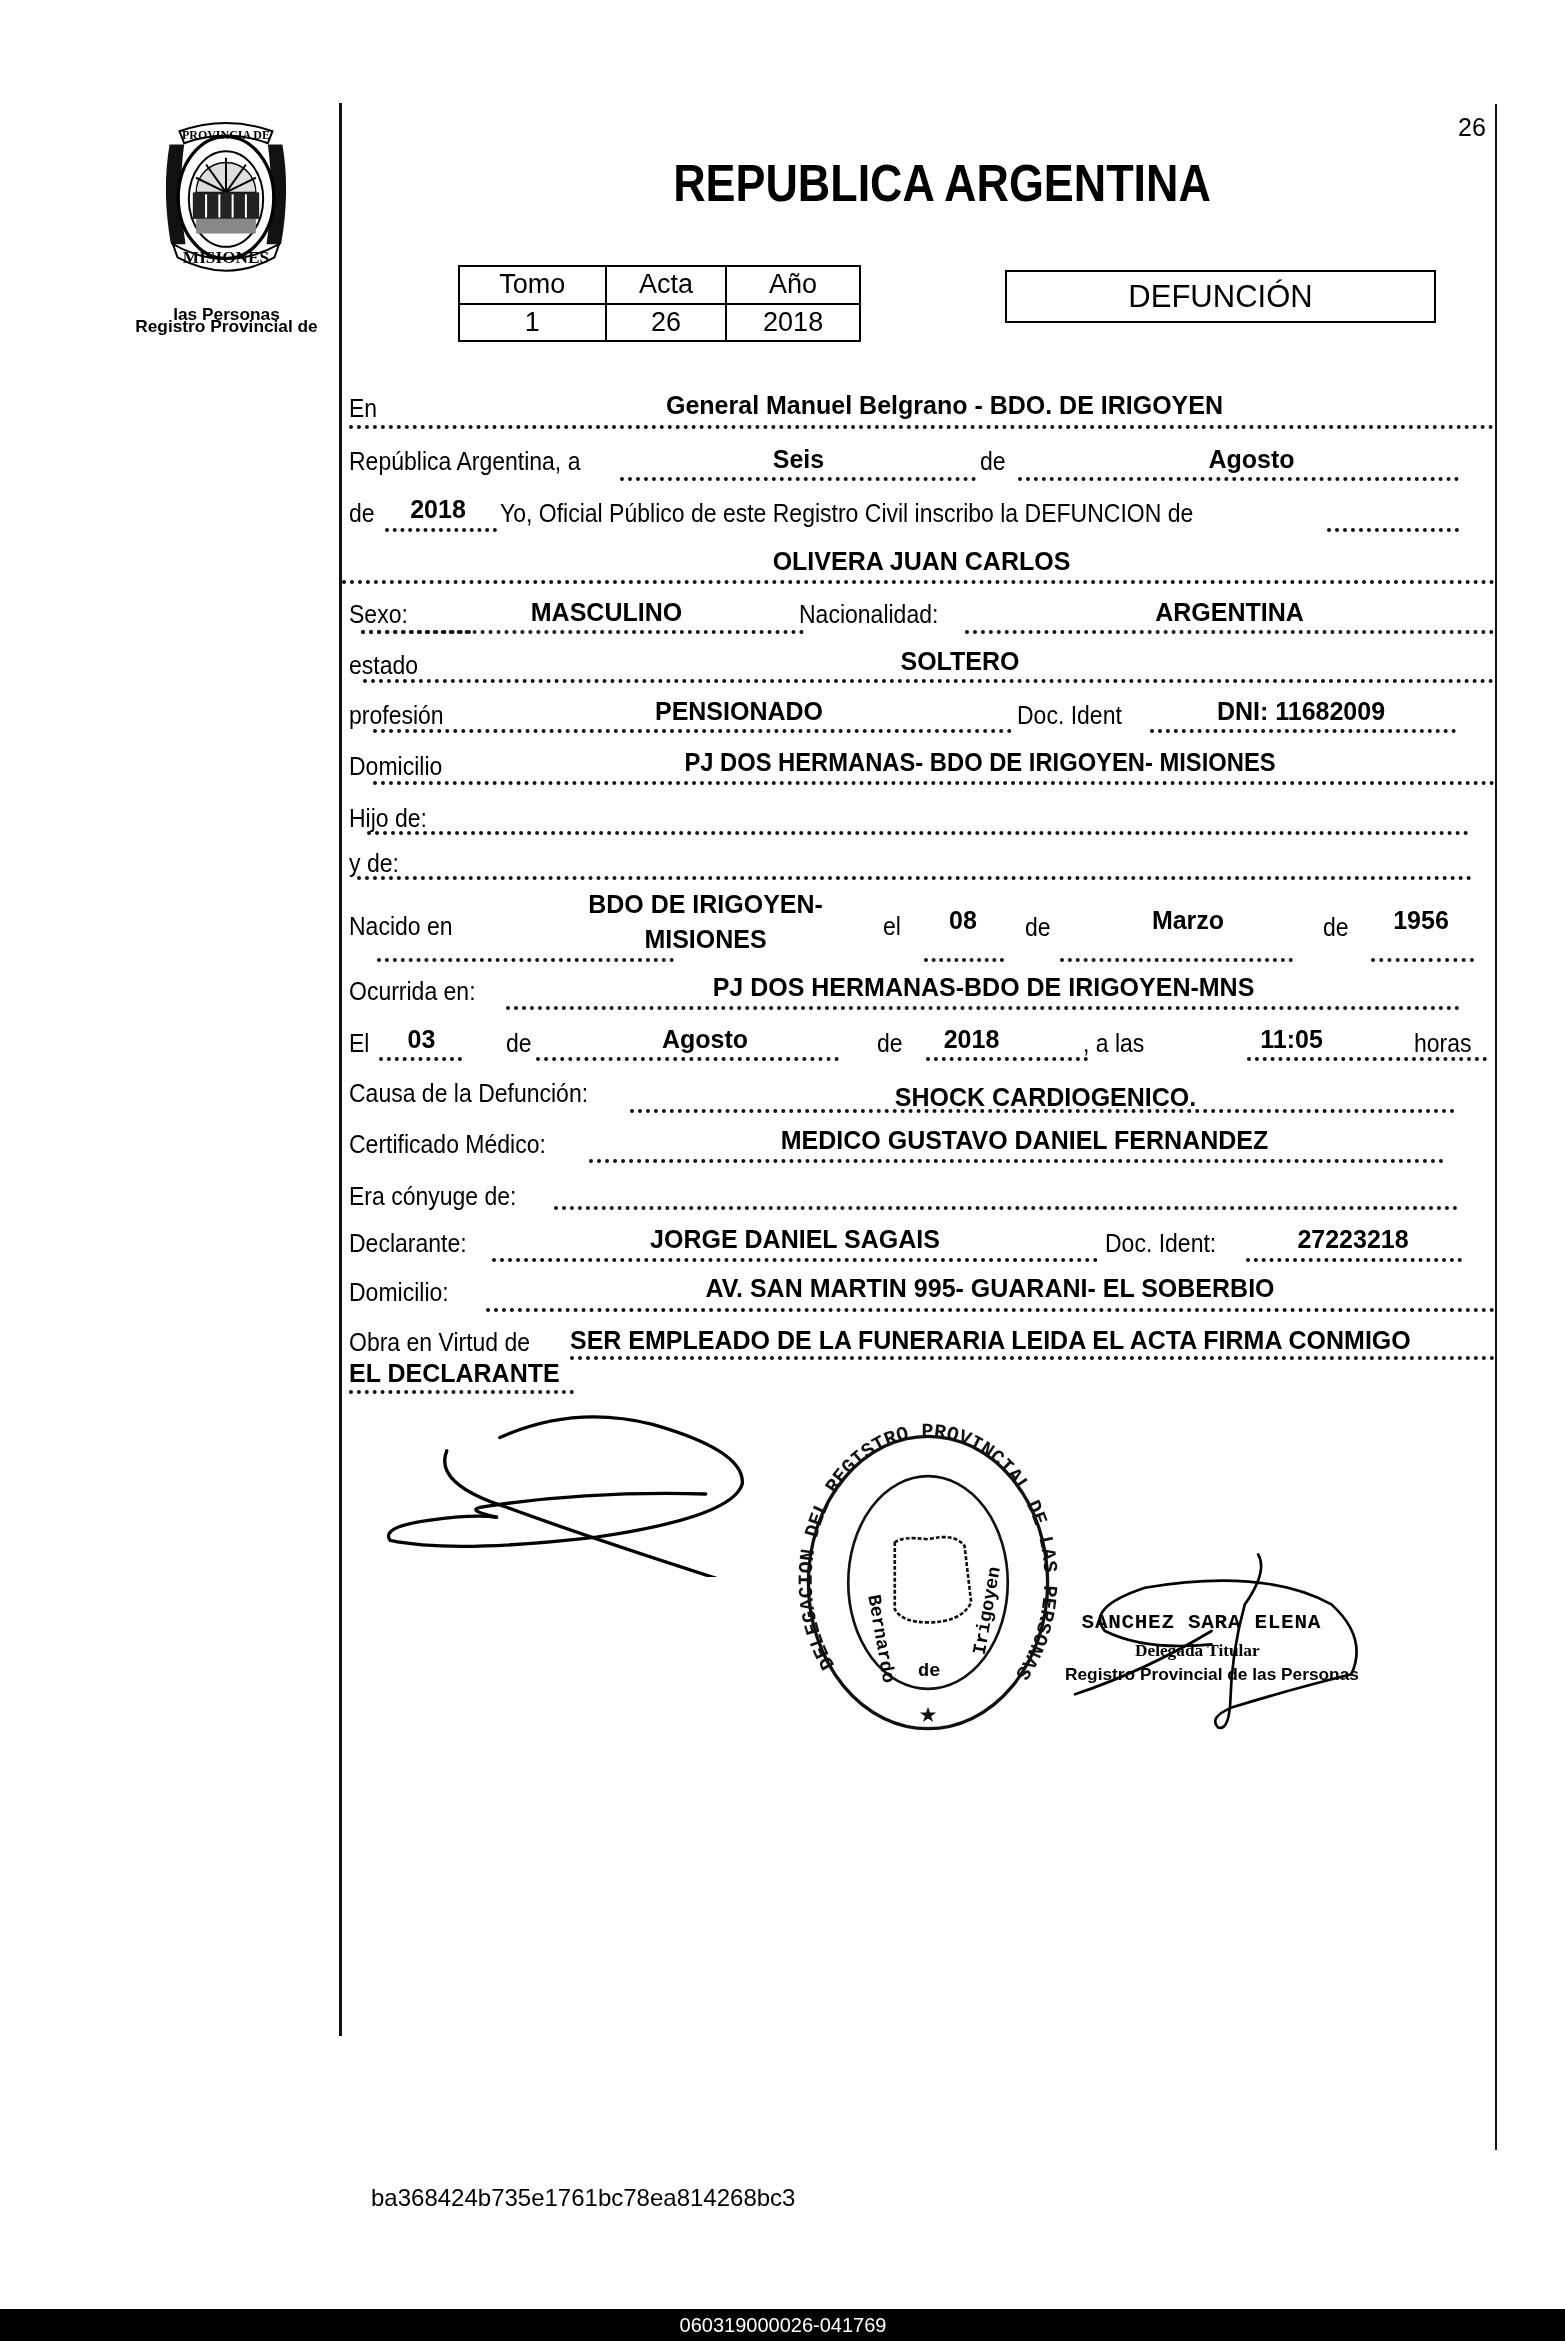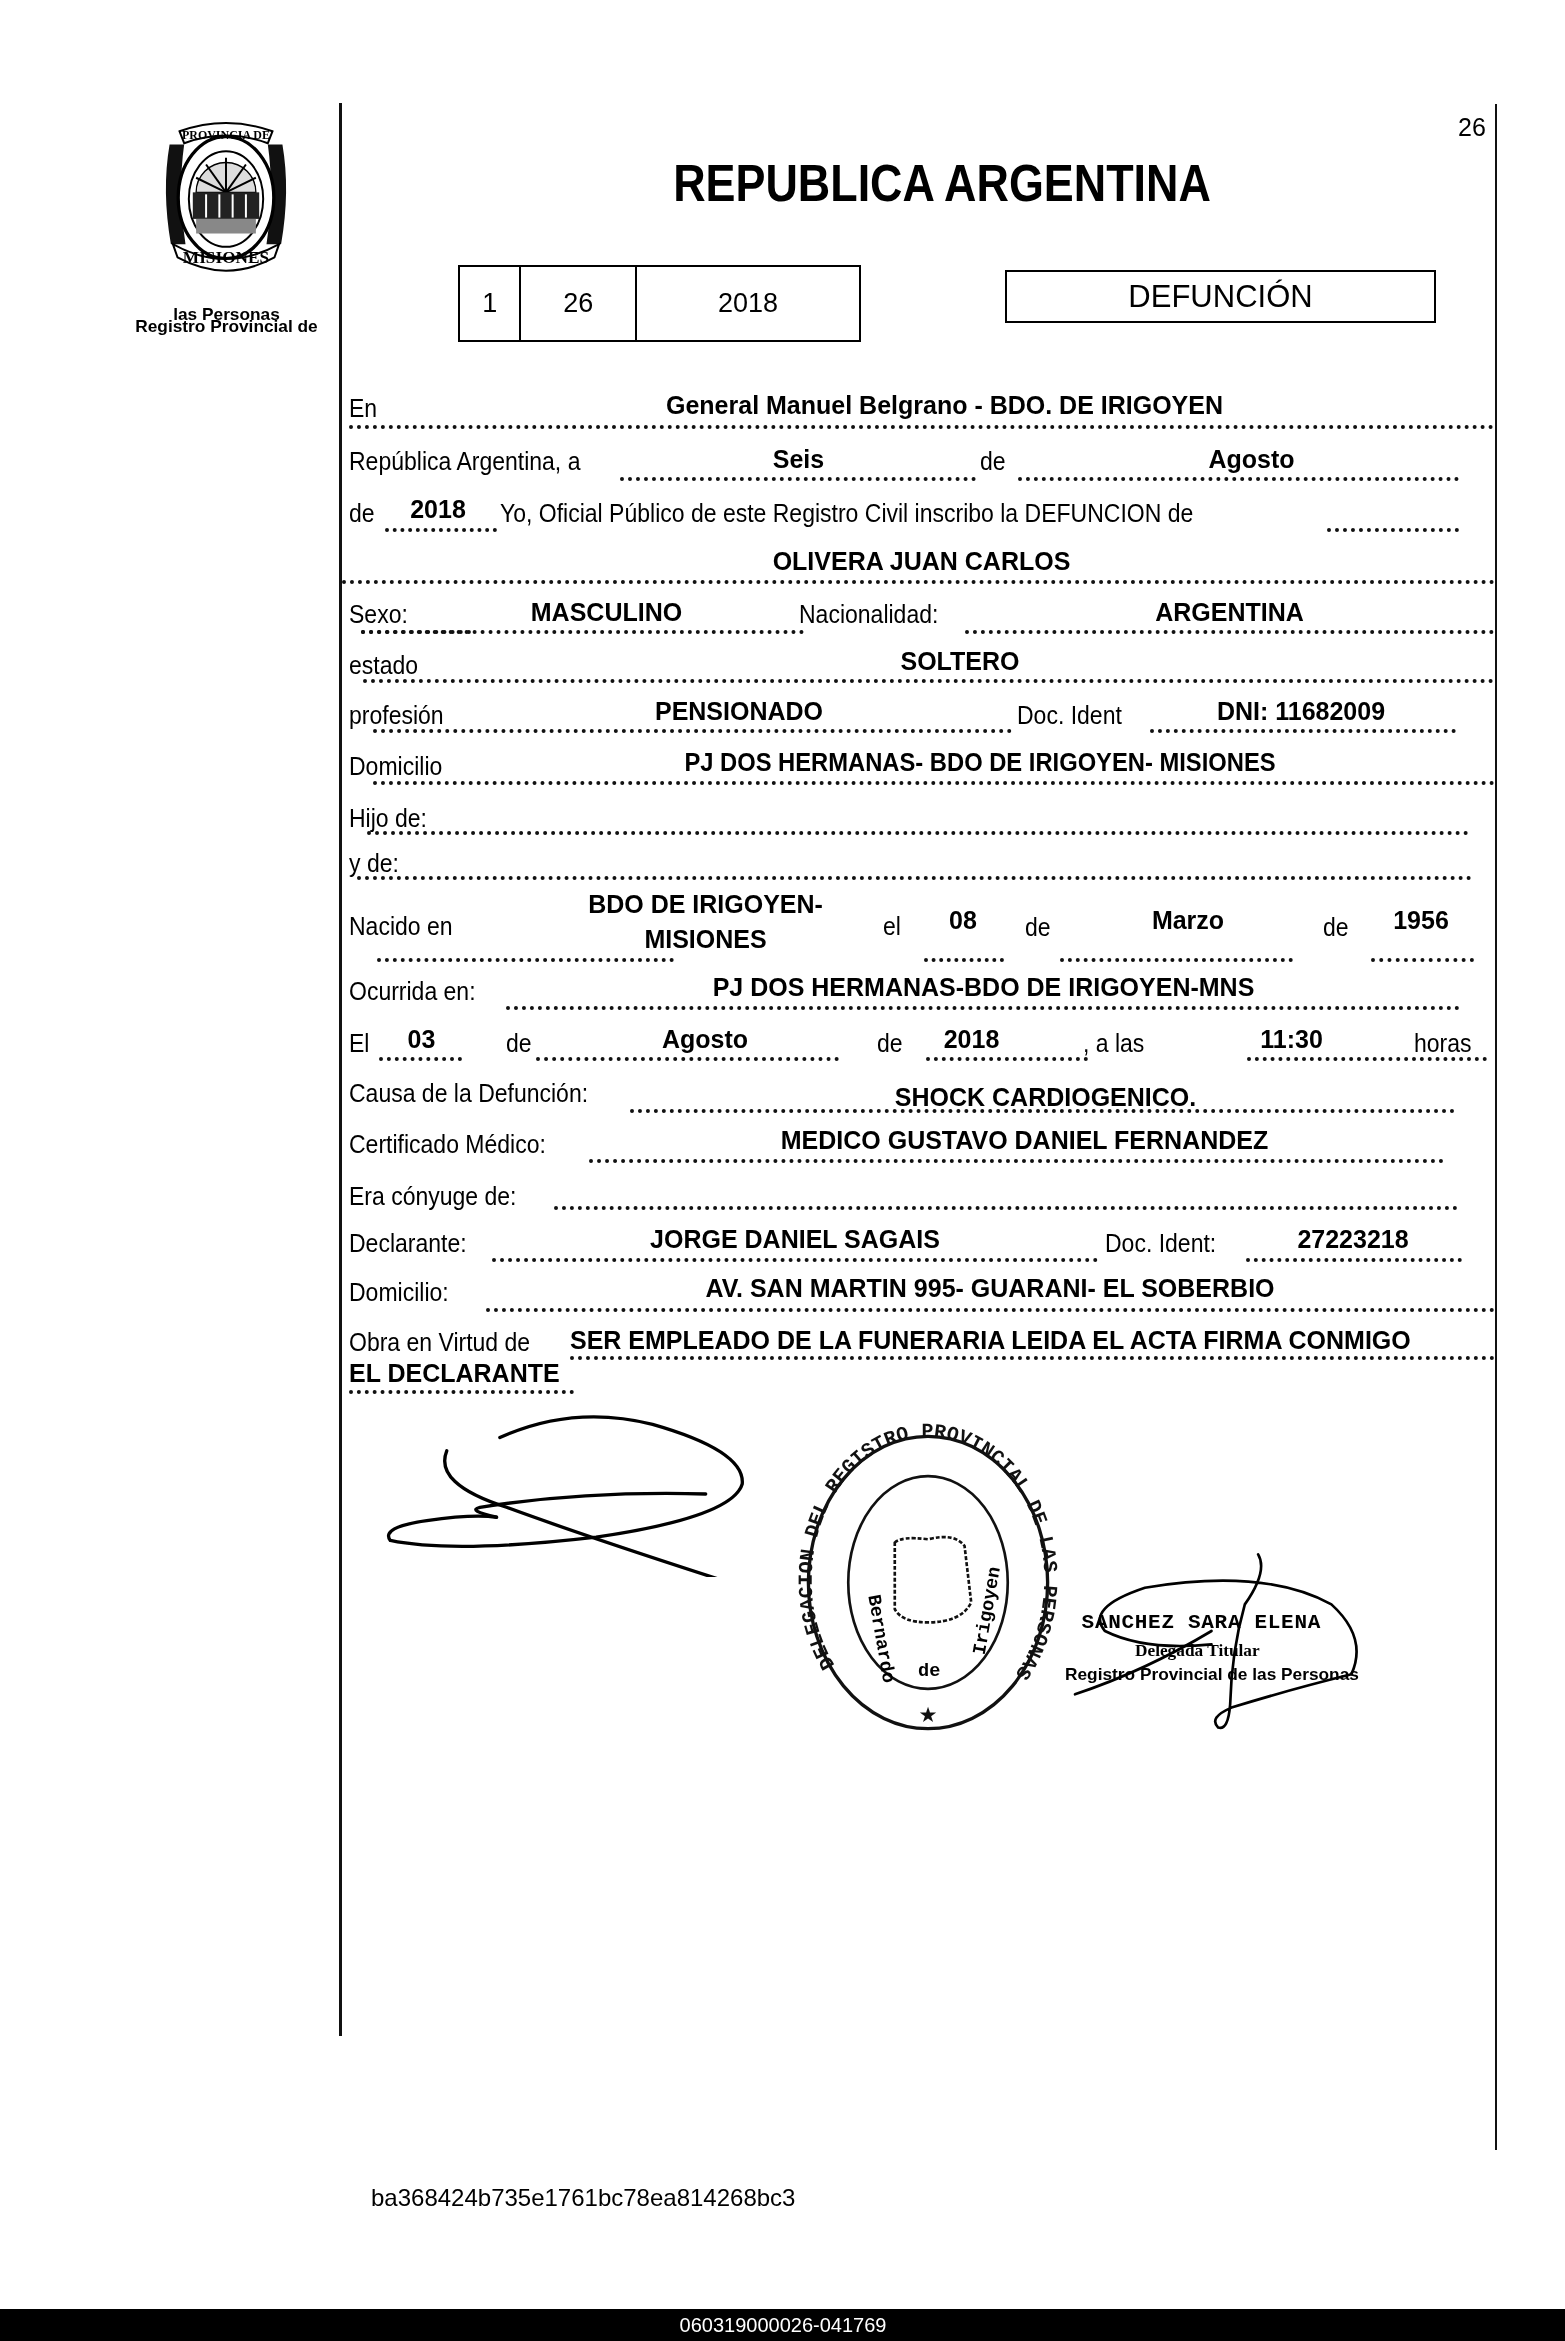--- a/index.html
+++ b/index.html
@@ -59,20 +59,25 @@
 
 <div class="vline" style="left:339px;top:103px;height:1933px;"></div>
 <div class="vline" style="left:1495px;top:104px;height:2046px;width:2px;"></div>
 
 <div class="abs" style="left:1458px;top:113px;font-size:25px;">26</div>
 
 <div class="abs" style="left:466px;top:154px;width:952px;text-align:center;font-size:51px;font-weight:bold;transform:scaleX(0.88);">REPUBLICA ARGENTINA</div>
 
 <table class="tav">
   <tbody>
+      <tr>
+    <td>Tomo</td>
+    <td>Acta</td>
+    <td>Año</td>
+  </tr>
   <tr>
     <td>1</td>
     <td>26</td>
     <td>2018</td>
   </tr>
 </tbody>
   </table>
 
 <div class="defbox">
   <span>DEFUNCIÓN</span>
@@ -148,21 +153,21 @@
 <div class="lbl" style="left:349px;top:1029px;">El</div>
 <div class="val" style="left:378px;top:1025px;width:87px;">03</div>
 <div class="dots" style="left:379px;top:1057px;width:83px;"></div>
 <div class="lbl" style="left:506px;top:1029px;">de</div>
 <div class="val" style="left:532px;top:1025px;width:346px;">Agosto</div>
 <div class="dots" style="left:536px;top:1057px;width:303px;"></div>
 <div class="lbl" style="left:877px;top:1029px;">de</div>
 <div class="val" style="left:905px;top:1025px;width:133px;">2018</div>
 <div class="dots" style="left:926px;top:1057px;width:162px;"></div>
 <div class="lbl" style="left:1083px;top:1029px;">, a las</div>
-<div class="val" style="left:1185px;top:1025px;width:213px;">11:30</div>
+<div class="val" style="left:1185px;top:1025px;width:213px;">11:05</div>
 <div class="dots" style="left:1247px;top:1057px;width:240px;"></div>
 <div class="lbl" style="left:1414px;top:1029px;">horas</div>
 
 <div class="lbl" style="left:349px;top:1079px;">Causa de la Defunción:</div>
 <div class="val" style="left:626px;top:1075px;width:839px;margin-top:8px;">SHOCK CARDIOGENICO.</div>
 <div class="dots" style="left:630px;top:1109px;width:825px;"></div>
 
 <div class="lbl" style="left:349px;top:1130px;">Certificado Médico:</div>
 <div class="val" style="left:597px;top:1126px;width:855px;">MEDICO GUSTAVO DANIEL FERNANDEZ</div>
 <div class="dots" style="left:589px;top:1159px;width:855px;"></div>

